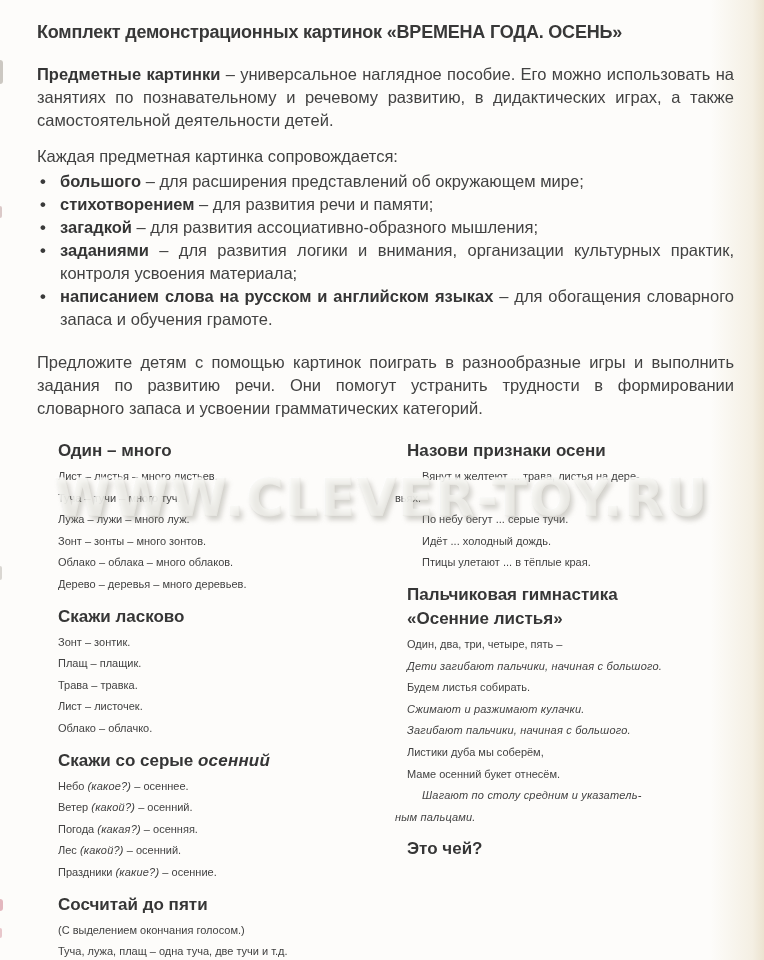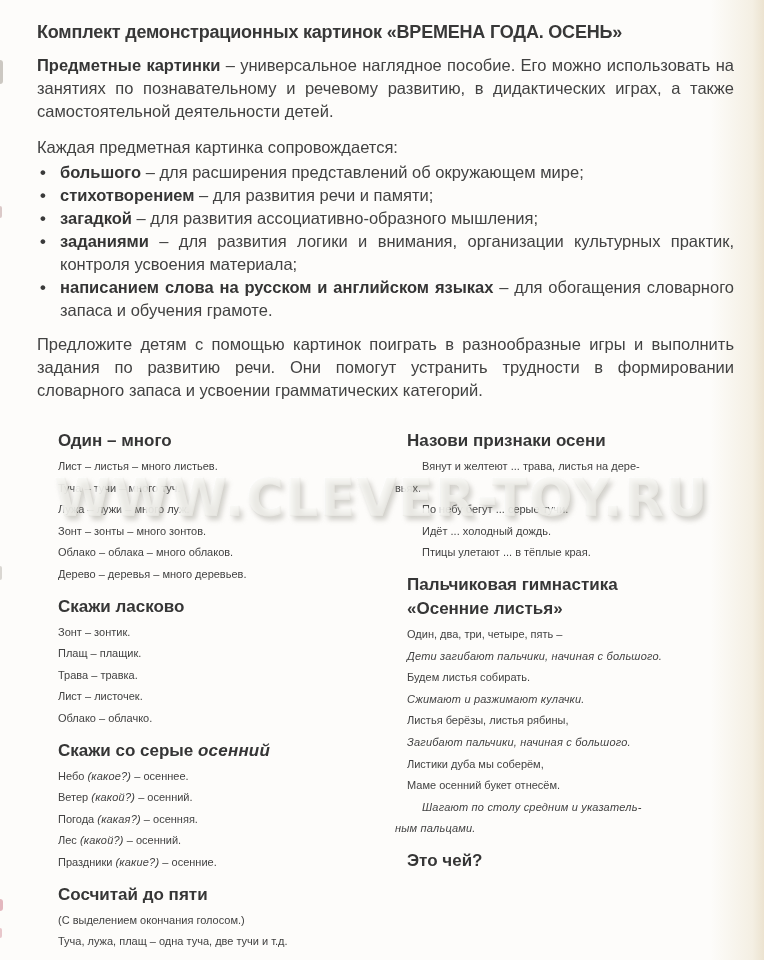--- a/index.html
+++ b/index.html
@@ -13,42 +13,42 @@
     background:linear-gradient(90deg,#fdfcfa 0%,#fdfcfa 93%,#f4efe3 98.5%,#ece3d0 100%);
     color:#3f3f3f;
   }
   .content{padding:22px 30px 0 37px;}
   .title{
     font-size:18px;font-weight:bold;color:#383838;
     letter-spacing:-0.2px;white-space:nowrap;
   }
   .para{
     font-size:16.5px;line-height:23px;text-align:justify;
-    color:#424242;margin-top:11px;
+    color:#424242;margin-top:20px;
   }
   .lead{margin-top:13px;}
   .bullets{margin-top:2px;}
   .bullet{
     position:relative;padding-left:23px;
     font-size:16.5px;line-height:23px;text-align:justify;color:#424242;
   }
   .bullet::before{
     content:"\2022";position:absolute;left:3px;top:0;
     font-weight:bold;color:#3a3a3a;
   }
   b{color:#353535;}
   
   .cols{display:flex;margin-top:10px;}
   .col-left{width:358px;box-sizing:border-box;padding-left:21px;flex:none;}
   .col-right{flex:1;box-sizing:border-box;padding-left:12px;padding-right:22px;}
   .sec-h{
     font-size:17px;font-weight:bold;color:#363636;
     margin-top:10px;margin-bottom:4px;line-height:22px;
   }
-  .sec-h.first{margin-top:18px;}
+  .sec-h.first{margin-top:10px;}
   .ln{font-size:11px;line-height:21.6px;color:#424242;}
   .ln.first-ind{text-indent:15px;}
   .ln.outdent{margin-left:-12px;}
   .ln i, .sec-h i{letter-spacing:0.2px;}
   
   .watermark{
     position:absolute;left:8px;top:466px;width:748px;height:72px;
     font-family:"DejaVu Sans",sans-serif;
     font-size:51px;font-weight:bold;letter-spacing:2px;
     white-space:nowrap;text-align:center;line-height:66px;
@@ -135,21 +135,20 @@
         <div class="ln first-ind">По небу бегут ... серые тучи.</div>
         <div class="ln first-ind">Идёт ... холодный дождь.</div>
         <div class="ln first-ind">Птицы улетают ... в тёплые края.</div>
 
         <div class="sec-h">Пальчиковая гимнастика</div>
         <div class="sec-h first" style="margin-top:-2px">«Осенние листья»</div>
         <div class="ln">Один, два, три, четыре, пять –</div>
         <div class="ln"><i>Дети загибают пальчики, начиная с большого.</i></div>
         <div class="ln">Будем листья собирать.</div>
         <div class="ln"><i>Сжимают и разжимают кулачки.</i></div>
-        <div class="ln">Листья берёзы, листья рябины,</div>
         <div class="ln"><i>Загибают пальчики, начиная с большого.</i></div>
         <div class="ln">Листики дуба мы соберём,</div>
         <div class="ln">Маме осенний букет отнесём.</div>
         <div class="ln first-ind"><i>Шагают по столу средним и указатель-</i></div>
         <div class="ln outdent"><i>ным пальцами.</i></div>
 
         <div class="sec-h">Это чей?</div>
 
       </div>
 

